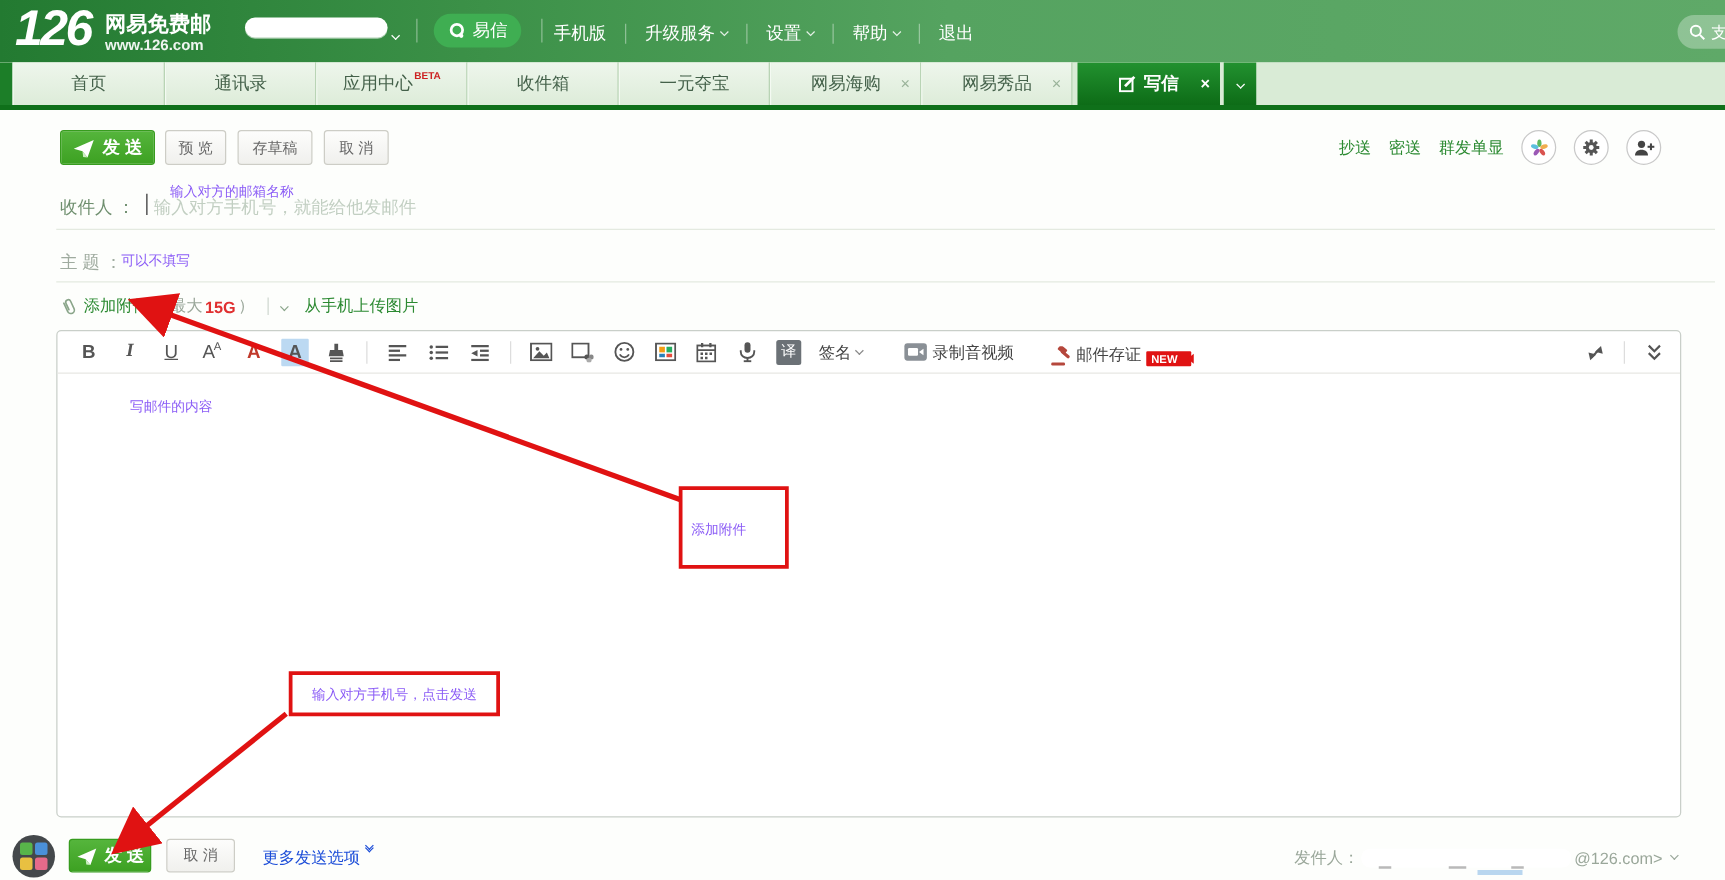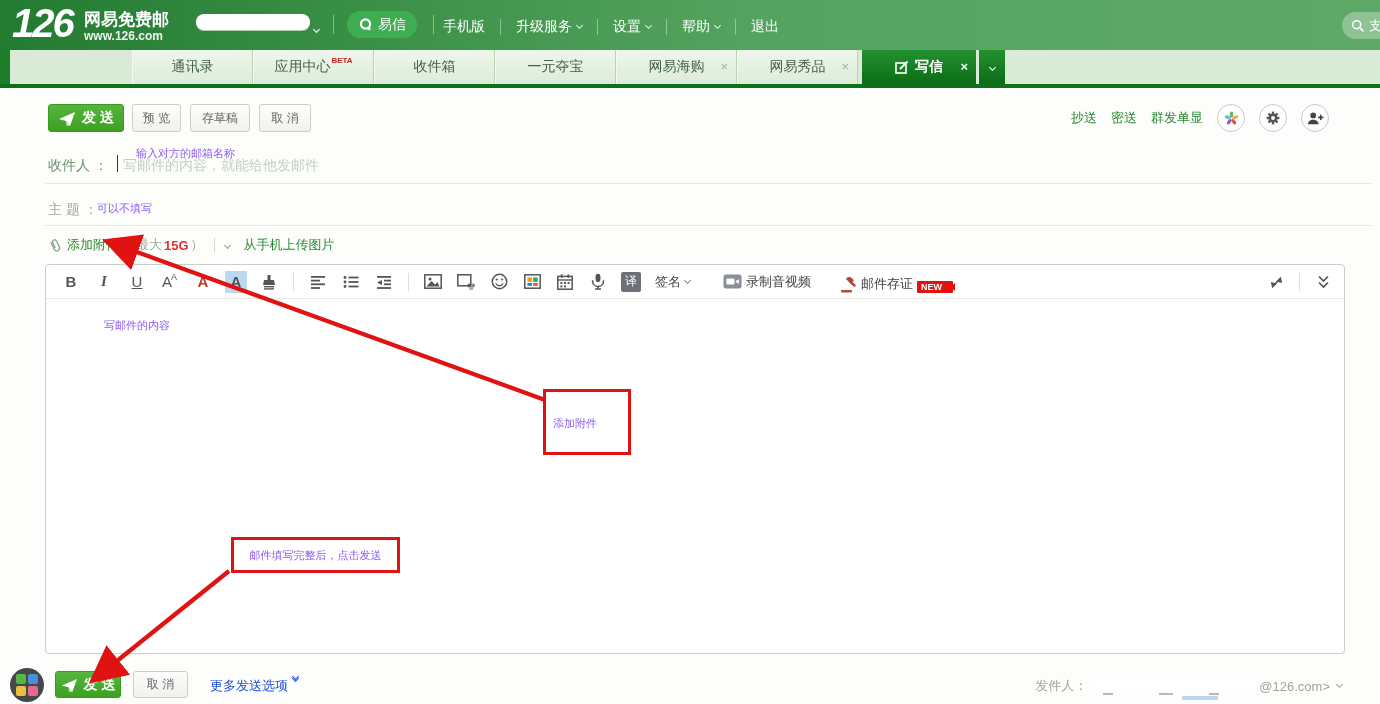--- a/index.html
+++ b/index.html
@@ -148,20 +148,23 @@
     <div class="search-pill">
       <svg width="14" height="14" viewBox="0 0 16 16">
         <circle cx="6.5" cy="6.5" r="4.6" fill="none" stroke="#fff" stroke-width="1.8"></circle>
         <line x1="10.2" y1="10.2" x2="14.2" y2="14.2" stroke="#fff" stroke-width="1.8"></line>
       </svg>
       <span>支</span>
     </div>
   </div>
 
   <div class="tabbar">
+    <div class="tab" style="left:10px;width:122px;">
+        <span>首页</span>
+      </div>
     <div class="tab" style="left:132px;width:121px;">
         <span>通讯录</span>
       </div>
     <div class="tab" style="left:253px;width:121px;">
       <span>应用中心</span>
         <span class="beta">BETA</span>
     </div>
     <div class="tab" style="left:374px;width:121px;">
         <span>收件箱</span>
       </div>
@@ -236,21 +239,21 @@
         <circle cx="8" cy="5.6" r="3.2" fill="#444"></circle>
         <path d="M2.2 15.5c0-3.2 2.6-5.1 5.8-5.1s5.8 1.9 5.8 5.1z" fill="#444"></path>
         <rect x="13.4" y="6.9" width="6" height="1.8" fill="#444"></rect>
         <rect x="15.5" y="4.8" width="1.8" height="6" fill="#444"></rect>
       </svg>
     </span>
   </div>
 
   <div class="f-label" style="left:48px;top:157px;color:#6f8f6f;">收件人 ：</div>
   <div class="caret"></div>
-  <div class="placeholder">写邮件的内容，就能给他发邮件</div>
+  <div class="placeholder">输入对方手机号，就能给他发邮件</div>
   <div class="f-line" style="top:183px;"></div>
 
   <div class="f-label" style="left:48px;top:201px;color:#9fab9f;">主 题 ：</div>
   <div class="f-line" style="top:225px;"></div>
 
   <div class="attach-row">
     <svg width="13" height="15" viewBox="0 0 14 16" style="transform:rotate(-25deg);">
       <path d="M5 3.5 L5 11.5 a3 3 0 0 0 6 0 L11 4.5 a2.2 2.2 0 0 0 -4.4 0 L6.6 10.5" fill="none" stroke="#8aa58a" stroke-width="1.4" stroke-linecap="round"></path>
     </svg>
     <span class="glink" style="font-size:13px;">添加附件</span>
@@ -467,16 +470,16 @@
   </svg>
 
   <div class="anno" style="left:136px;top:146px;">输入对方的邮箱名称</div>
   <div class="anno" style="left:97px;top:201px;">可以不填写</div>
   <div class="anno" style="left:104px;top:318px;">写邮件的内容</div>
 
   <div class="anno-box" style="left:543px;top:389px;width:88px;height:66px;">
     <div class="anno" style="left:7px;top:24px;position:absolute;">添加附件</div>
   </div>
   <div class="anno-box" style="left:231px;top:537px;width:169px;height:36px;display:flex;align-items:center;justify-content:center;">
-    <span class="anno" style="position:static;">邮件填写完整后，点击发送</span>
+    <span class="anno" style="position:static;">输入对方手机号，点击发送</span>
   </div>
 
 </div>
 
 </body></html>

